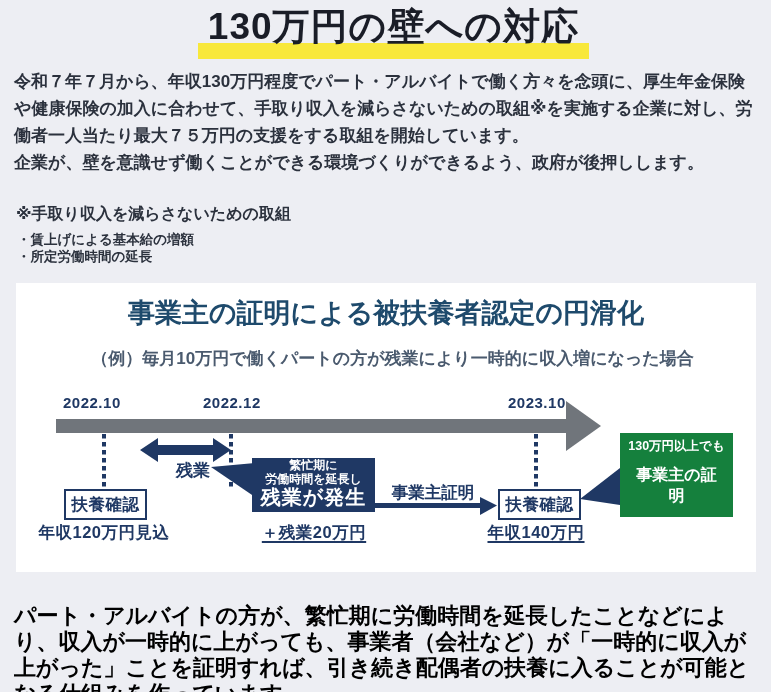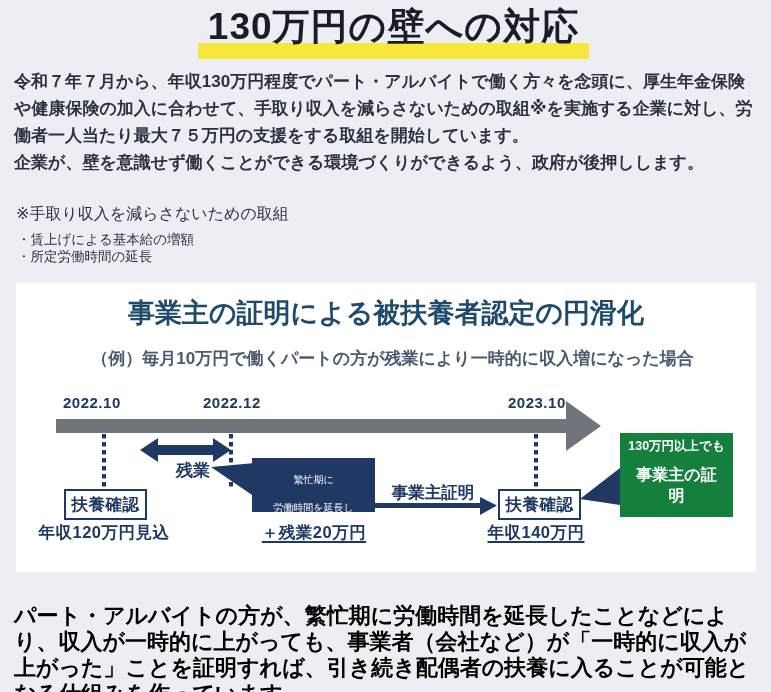--- a/index.html
+++ b/index.html
@@ -8,23 +8,23 @@
   
   .title{position:absolute;top:2px;left:0;right:0;text-align:center;margin:0;
          font-size:37px;font-weight:800;color:#1a1d27;letter-spacing:1px;padding-left:16px;}
   .title .hl{display:inline-block;padding:0 10px 7px;
          background:linear-gradient(to bottom,transparent 72%,#f8e83b 72%);}
   
   .intro{position:absolute;top:68px;left:14px;width:746px;
          font-size:17px;font-weight:700;color:#2b313d;line-height:27px;}
   .intro p{margin:0;}
   .note-h{position:absolute;top:204px;left:16px;margin:0;
-         font-size:16px;font-weight:400;color:#2b313d;}
+         font-size:16px;font-weight:700;color:#2b313d;}
   .bullets{position:absolute;top:231px;left:17px;}
-  .bullets p{margin:0;font-size:13.5px;font-weight:400;color:#2b313d;line-height:17px;}
+  .bullets p{margin:0;font-size:13.5px;font-weight:700;color:#2b313d;line-height:17px;}
   
   .card{position:absolute;left:16px;top:283px;width:740px;height:289px;background:#ffffff;}
   .card-title{position:absolute;top:12px;left:0;right:0;margin:0;text-align:center;
          font-size:27px;line-height:36px;font-weight:800;color:#1e4a6c;}
   .card-sub{position:absolute;top:64px;left:0;right:0;margin:0;text-align:center;
          font-size:17px;line-height:24px;font-weight:700;color:#4a5a6e;padding-left:13px;}
   .dg-svg{position:absolute;left:0;top:0;width:740px;height:289px;}
   .dg{position:absolute;font-weight:700;color:#1f3864;margin:0;}
   .date{font-size:15px;letter-spacing:0.5px;}
   .d1{left:47px;top:111px;} .d2{left:187px;top:111px;} .d3{left:492px;top:111px;}
@@ -35,21 +35,21 @@
   .cb-l{left:48px;top:206px;} .cb-r{left:482px;top:206px;}
   .cap{font-size:16.5px;font-weight:800;text-align:center;letter-spacing:0.5px;}
   .cap-l{left:18px;top:239px;width:140px;}
   .cap-ot{left:238px;top:239px;width:120px;text-decoration:underline;
           text-underline-offset:3px;text-decoration-thickness:2px;}
   .cap-r{left:460px;top:239px;width:120px;text-decoration:underline;
           text-underline-offset:3px;text-decoration-thickness:2px;}
   .proof-label{left:361px;top:199px;width:112px;text-align:center;font-size:16.5px;font-weight:800;}
   .navybox{position:absolute;left:236px;top:175px;width:123px;height:54px;background:#1f3864;
          color:#fff;text-align:center;}
-  .nb-small{font-size:10px;line-height:11.5px;font-weight:400;padding-top:16px;margin:0;}
+  .nb-small{font-size:12px;line-height:11.5px;font-weight:700;padding-top:2px;margin:0;}
   .nb-main{font-size:20px;line-height:24px;font-weight:800;letter-spacing:1px;margin:0;}
   .callout{position:absolute;left:604px;top:150px;width:113px;height:84px;background:#15803d;
          color:#fff;text-align:center;}
   .co1{font-size:12.5px;line-height:16px;font-weight:700;padding-top:5px;margin:0;}
   .co2{font-size:16px;line-height:21px;font-weight:800;margin:10px;}
   .co3{font-size:14px;line-height:16px;font-weight:700;margin:0;}
   .co4{font-size:17px;line-height:22px;font-weight:800;margin:0;}
   
   .outro{position:absolute;top:603px;left:14px;width:748px;margin:0;
          font-size:22px;font-weight:700;color:#000000;line-height:26px;}

